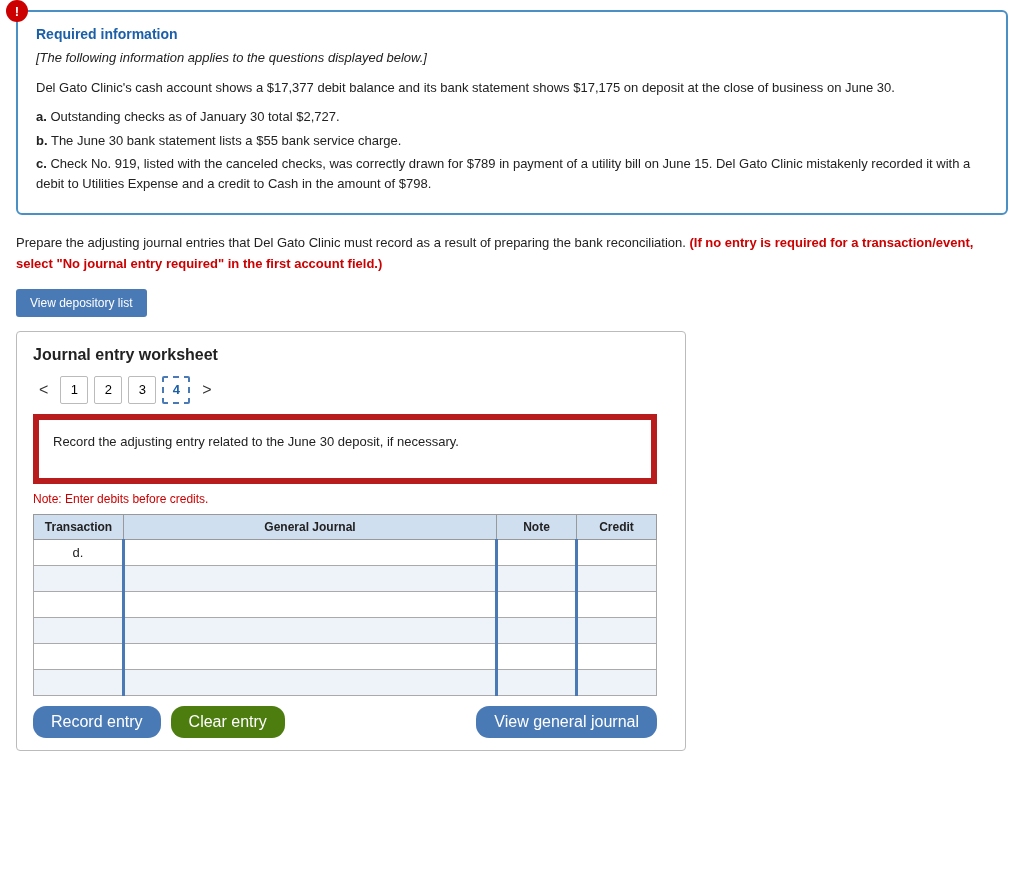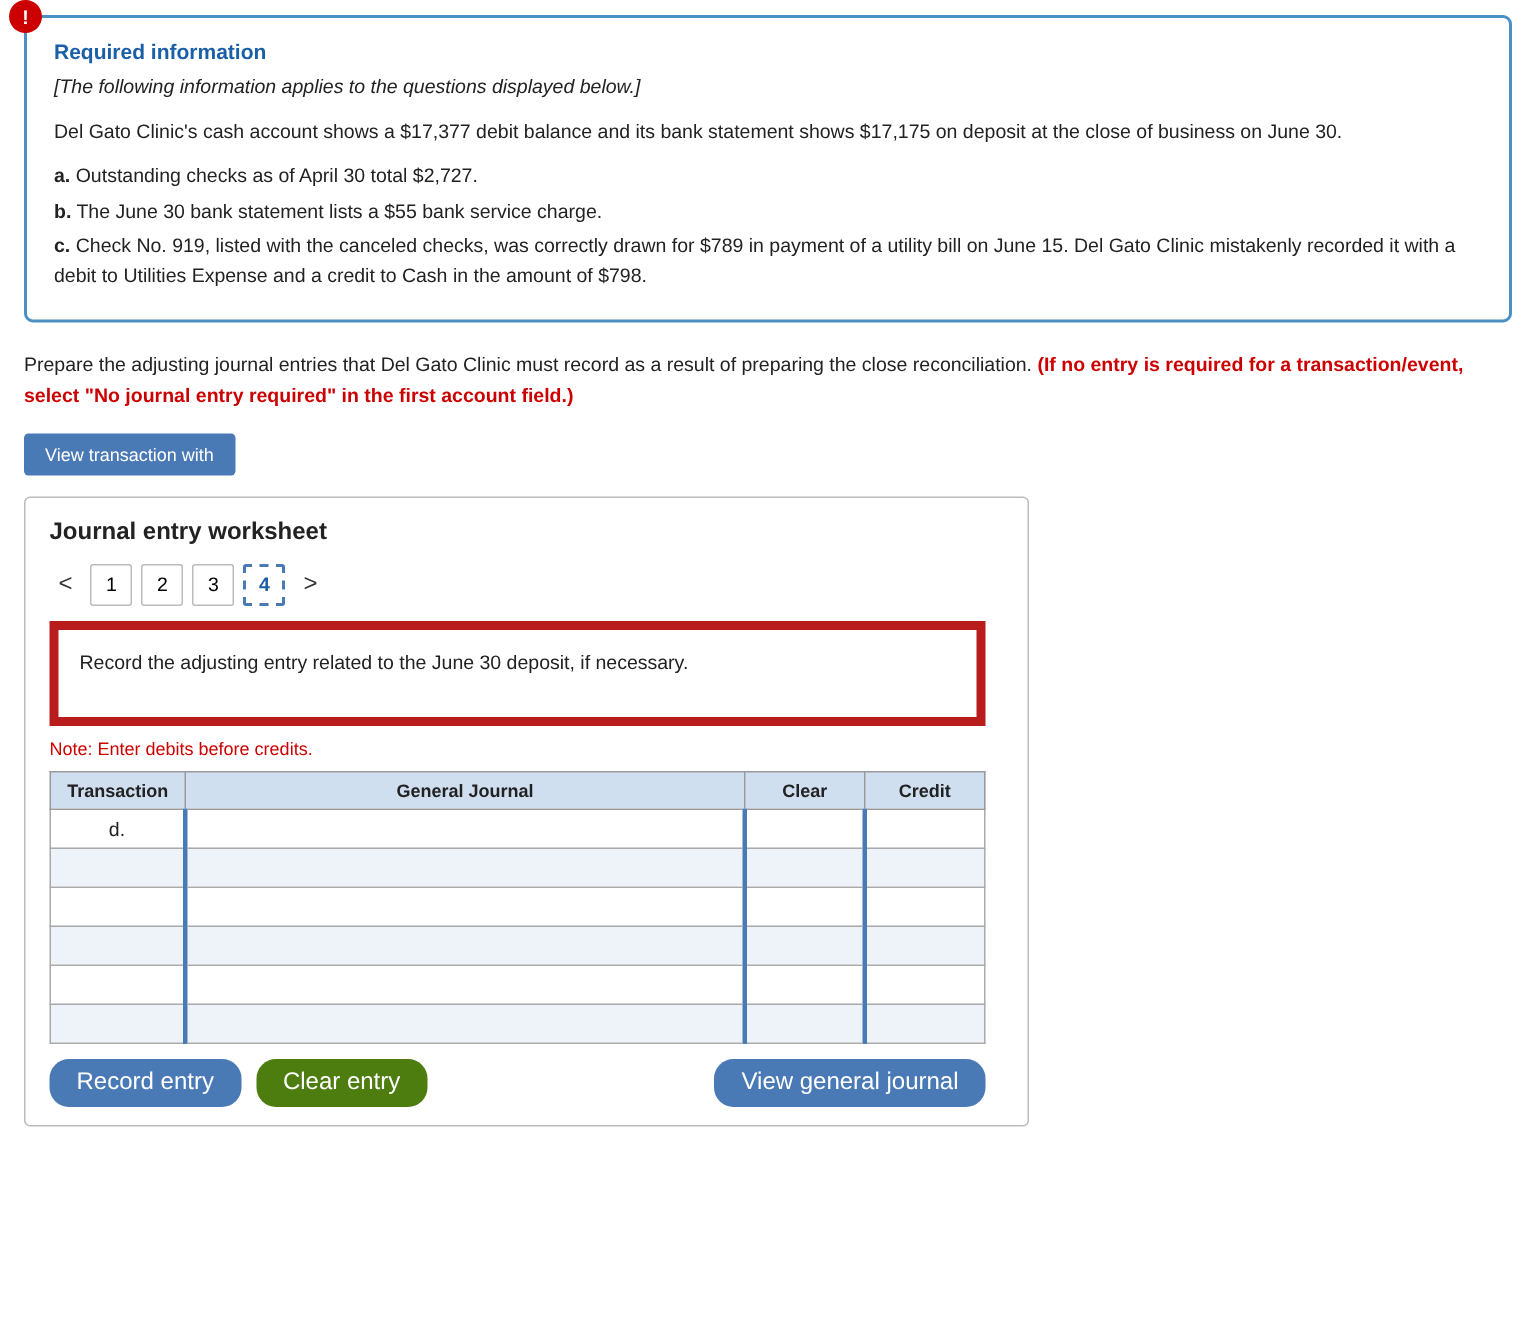--- a/index.html
+++ b/index.html
@@ -245,40 +245,40 @@
 <div class="info-box">
   <div class="info-box-icon">
     <span>!</span>
   </div>
   <h2>Required information</h2>
   <p class="subtitle">[The following information applies to the questions displayed below.]</p>
   <p>Del Gato Clinic's cash account shows a $17,377 debit balance and its bank statement shows $17,175 on deposit at the close of business on June 30.</p>
   <ul>
     <li>
       <span class="list-label">a.</span>
-      <span> </span><span>Outstanding checks as of April 30 total $2,727.</span>
+      <span> </span><span>Outstanding checks as of January 30 total $2,727.</span>
     </li>
     <li>
       <span class="list-label">b.</span>
       <span> </span><span>The June 30 bank statement lists a $55 bank service charge.</span>
     </li>
     <li>
       <span class="list-label">c.</span>
       <span> </span><span>Check No. 919, listed with the canceled checks, was correctly drawn for $789 in payment of a utility bill on June 15. Del Gato Clinic mistakenly recorded it with a debit to Utilities Expense and a credit to Cash in the amount of $798.</span>
     </li>
   </ul>
 </div>
 
 
 <p class="instruction">
-  <span>Prepare the adjusting journal entries that Del Gato Clinic must record as a result of preparing the close reconciliation.</span> <strong>(If no entry is required for a transaction/event, select "No journal entry required" in the first account field.)</strong>
+  <span>Prepare the adjusting journal entries that Del Gato Clinic must record as a result of preparing the bank reconciliation.</span> <strong>(If no entry is required for a transaction/event, select "No journal entry required" in the first account field.)</strong>
 </p>
 
 
-<button class="btn-view-tx">View transaction with</button>
+<button class="btn-view-tx">View depository list</button>
 
 
 <div class="worksheet-container">
   <div class="worksheet-title">Journal entry worksheet</div>
 
   <div class="tab-nav">
     <button class="nav-arrow">&lt;</button>
     <button class="tab-btn">1</button>
     <button class="tab-btn">2</button>
     <button class="tab-btn">3</button>
@@ -290,21 +290,21 @@
     <span>Record the adjusting entry related to the June 30 deposit, if necessary.</span>
   </div>
 
   <p class="note-text">Note: Enter debits before credits.</p>
 
   <table class="journal-table">
     <thead>
       <tr>
         <th class="th-transaction">Transaction</th>
         <th class="th-general">General Journal</th>
-        <th class="th-debit">Clear</th>
+        <th class="th-debit">Note</th>
         <th class="th-credit">Credit</th>
       </tr>
     </thead>
     <tbody>
       <tr>
         <td class="td-transaction">d.</td>
         <td class="input-cell"><input type="text" style=""></td>
         <td class="input-cell"><input type="text" style=""></td>
         <td class="input-cell"><input type="text" style=""></td>
       </tr>

